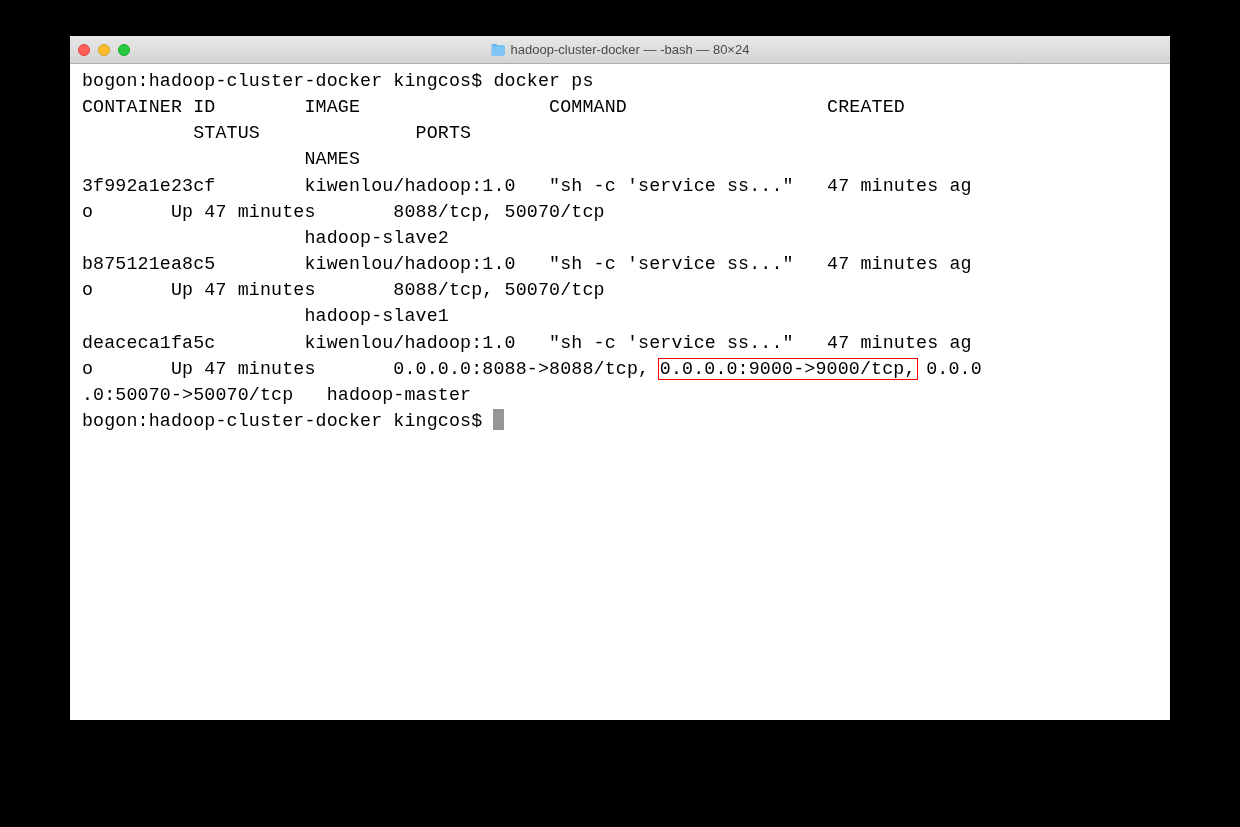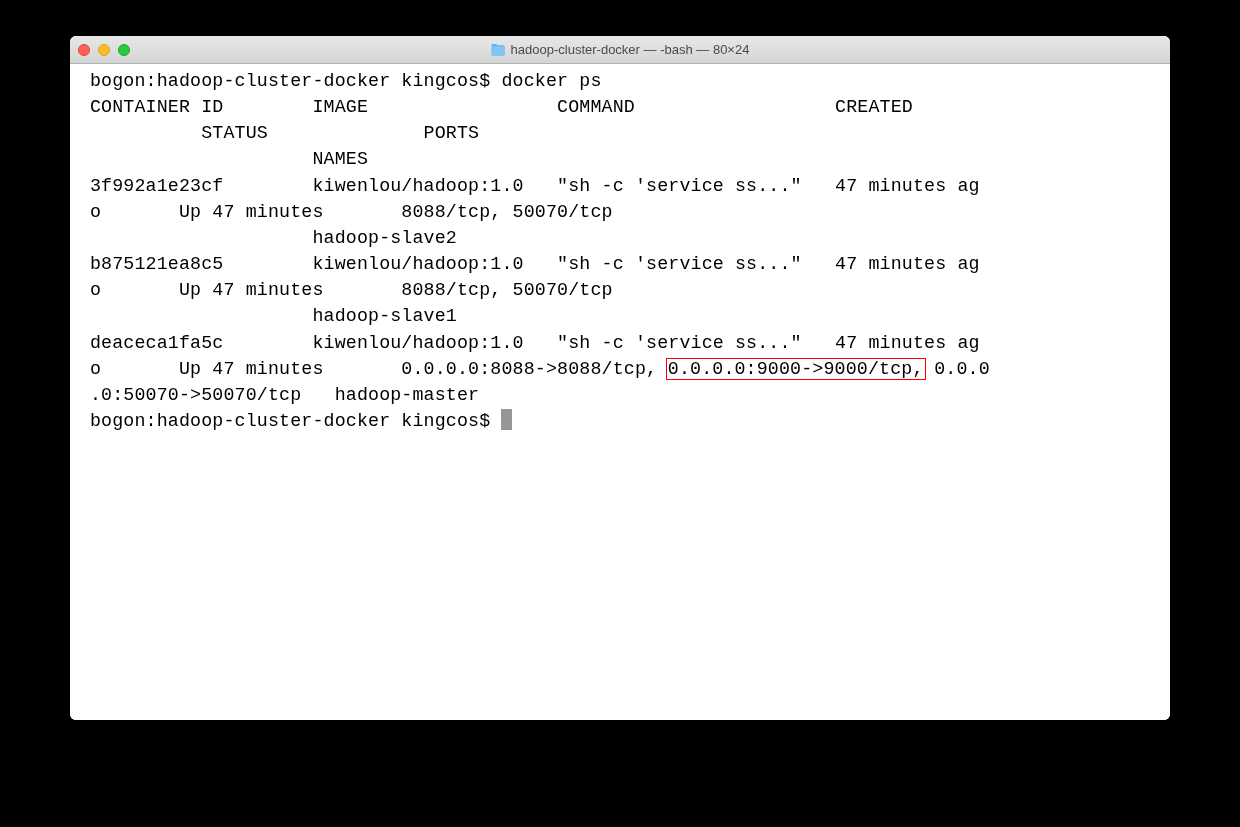--- a/index.html
+++ b/index.html
@@ -13,21 +13,21 @@
       height: 827px;
       display: flex;
       align-items: flex-start;
       justify-content: center;
       padding-top: 36px;
     }
     .window {
       width: 1100px;
       height: 684px;
       background: #fff;
-      border-radius: 6px;
+      border-radius: 0;
       box-shadow: 0 20px 60px rgba(0,0,0,0.5);
       overflow: hidden;
       display: flex;
       flex-direction: column;
     }
     .titlebar {
       height: 28px;
       background: linear-gradient(to bottom, #e8e8e8, #d4d4d4);
       border-bottom: 1px solid #b0b0b0;
       display: flex;
@@ -59,21 +59,21 @@
       font-size: 13px;
       color: #4a4a4a;
     }
     .folder-icon {
       width: 15px;
       height: 12px;
     }
     .terminal {
       flex: 1;
       background: #fff;
-      padding: 4px 20px;
+      padding: 4px 12px;
       font-family: "Menlo", "Monaco", "Courier New", monospace;
       font-size: 18.3px;
       line-height: 1.43;
       color: #000;
       white-space: pre;
       overflow: hidden;
       letter-spacing: 0.15px;
     }
     .highlight-box {
       border: 1.5px solid #ff0000;

